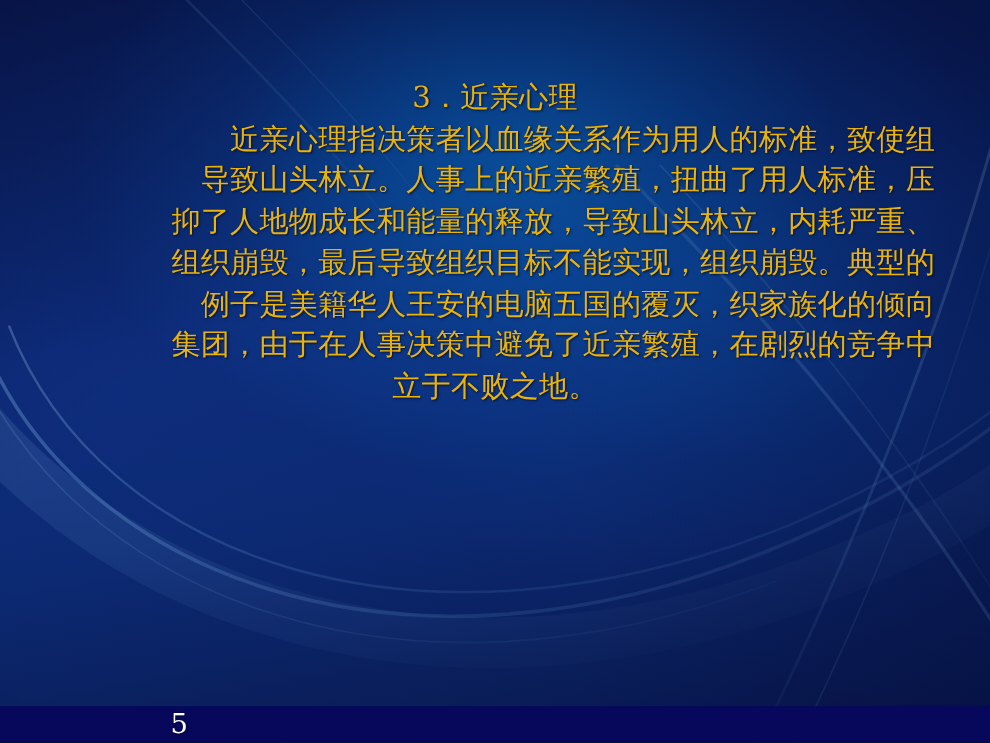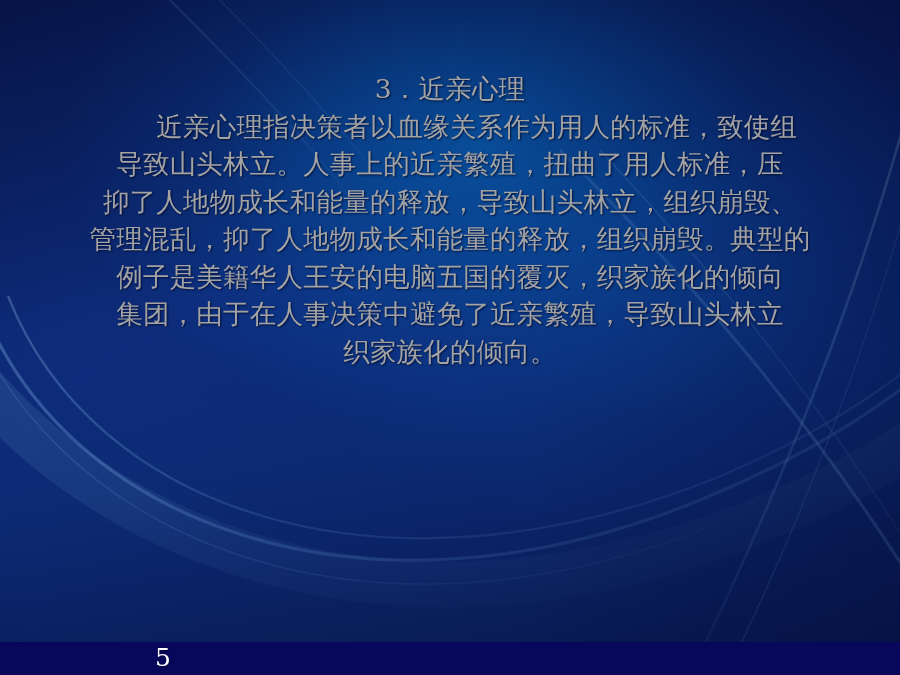--- a/index.html
+++ b/index.html
@@ -69,35 +69,35 @@
   }
 
   .bg-svg { position: absolute; inset: 0; }
 
   
   #text-block {
     position: absolute;
     left: 50px;
     top: 70px;
     width: 800px;
-    color: #a3a3a3;
+    color: #eab308;
     font-family: "DejaVu Serif", "Liberation Serif", serif;
     font-size: 26.5px;
     line-height: 37.5px;
     letter-spacing: 0.2px;
     text-shadow: 1px 1px 2px rgba(2,10,45,0.85);
     -webkit-font-smoothing: antialiased;
   }
 
   .line {
     white-space: pre;
     height: 37.5px;
   }
   .line-center { text-align: center; }
-  .line-left   { text-align: center; }
+  .line-left   { text-align: right; }
 
   
   #footer-band {
     position: absolute;
     left: 0;
     right: 0;
     bottom: 0;
     height: 33px;
     background: #07075c;
   }
@@ -173,23 +173,23 @@
     <path d="M 150 -20 C 230 60, 300 130, 360 210" fill="none" stroke="url(#cg4)" stroke-width="2.2"></path>
     <path d="M 196 -24 C 276 56, 344 128, 402 208" fill="none" stroke="url(#cg4)" stroke-width="1.2"></path>
   </svg>
 
   <div class="bg-layer bg-vignette"></div>
 
   <div id="text-block">
     <div class="line line-center">3．近亲心理</div>
     <div class="line line-left">　　近亲心理指决策者以血缘关系作为用人的标准，致使组</div>
     <div class="line line-left">导致山头林立。人事上的近亲繁殖，扭曲了用人标准，压</div>
-    <div class="line line-left">抑了人地物成长和能量的释放，导致山头林立，组织崩毁、</div>
-    <div class="line line-left">管理混乱，抑了人地物成长和能量的释放，组织崩毁。典型的</div>
+    <div class="line line-left">抑了人地物成长和能量的释放，导致山头林立，内耗严重、</div>
+    <div class="line line-left">组织崩毁，最后导致组织目标不能实现，组织崩毁。典型的</div>
     <div class="line line-left">例子是美籍华人王安的电脑五国的覆灭，织家族化的倾向</div>
-    <div class="line line-left">集团，由于在人事决策中避免了近亲繁殖，导致山头林立</div>
-    <div class="line line-center">织家族化的倾向。</div>
+    <div class="line line-left">集团，由于在人事决策中避免了近亲繁殖，在剧烈的竞争中</div>
+    <div class="line line-center">立于不败之地。</div>
   </div>
 
   <div id="footer-band"></div>
   <div id="page-number">5</div>
 
 </div>
 
 </body></html>

